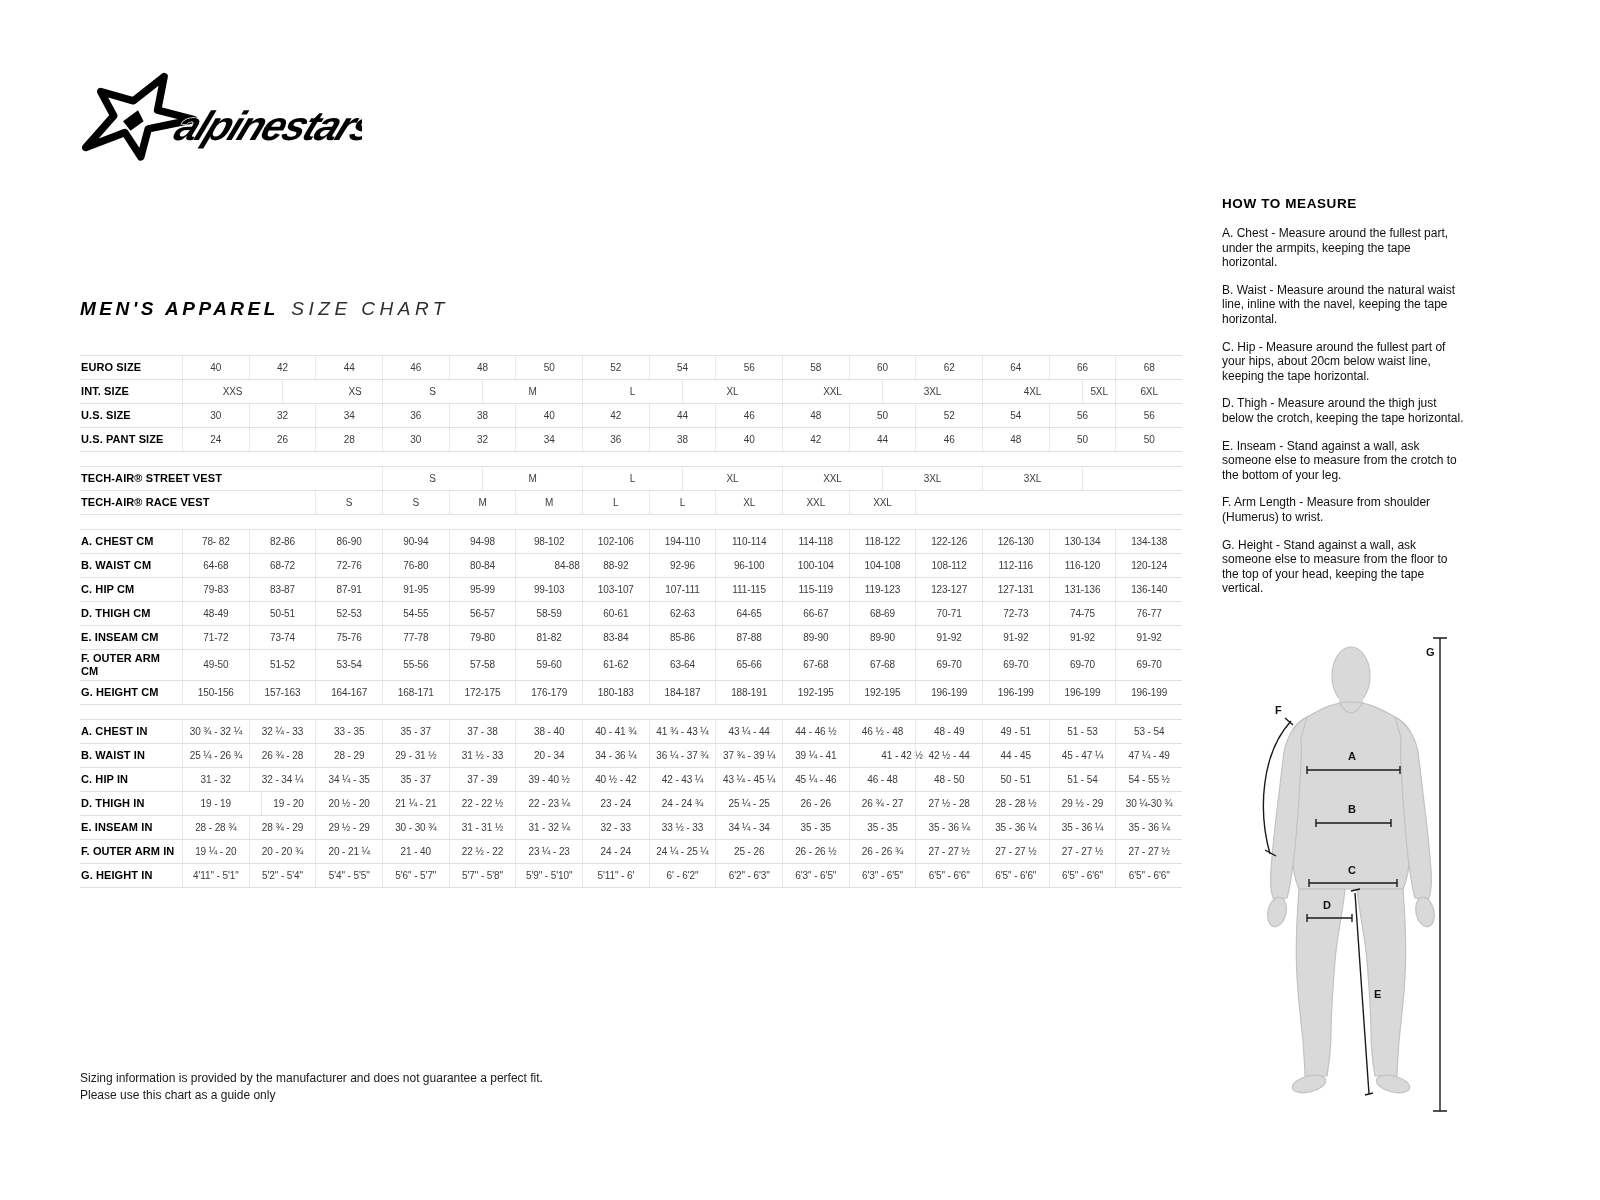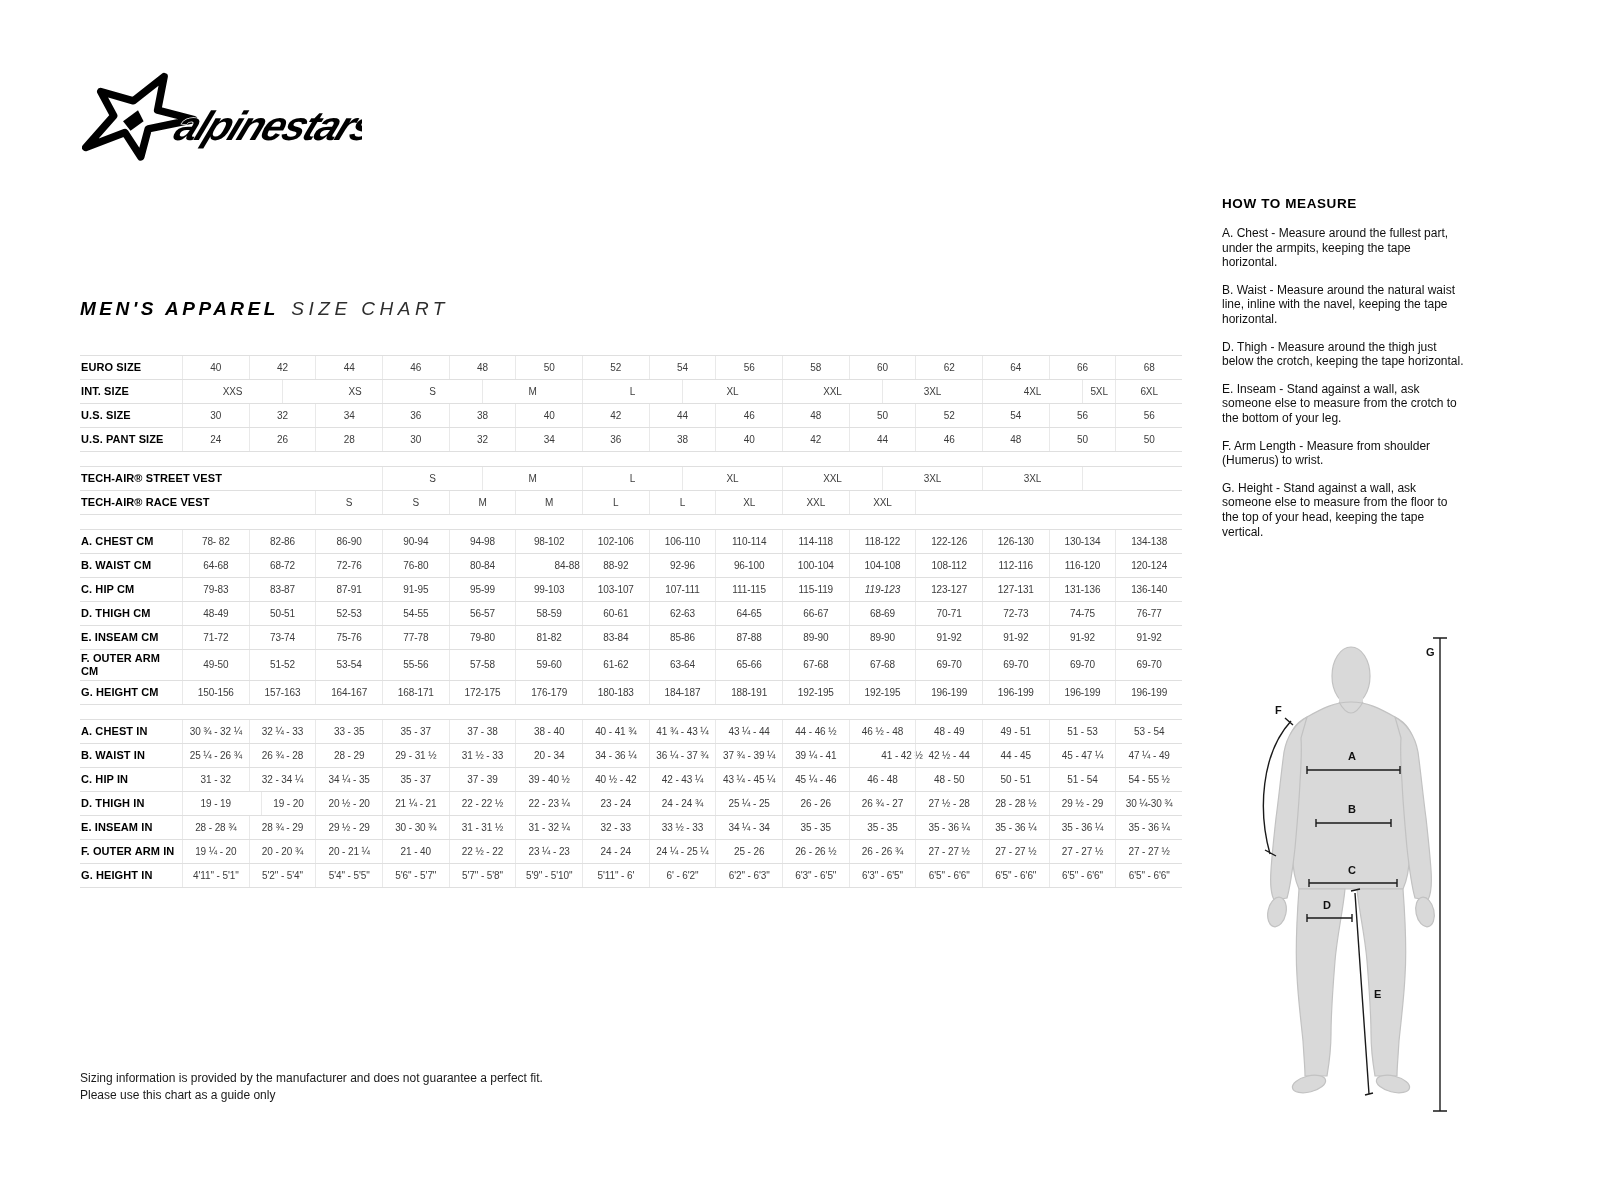--- a/index.html
+++ b/index.html
@@ -152,21 +152,21 @@
     <div class="tsection">
       <div class="trow">
         <div class="tlabel">A. CHEST CM</div>
         <div class="tcell" style="grid-column: span 2;">78- 82</div>
         <div class="tcell" style="grid-column: span 2;">82-86</div>
         <div class="tcell" style="grid-column: span 2;">86-90</div>
         <div class="tcell" style="grid-column: span 2;">90-94</div>
         <div class="tcell" style="grid-column: span 2;">94-98</div>
         <div class="tcell" style="grid-column: span 2;">98-102</div>
         <div class="tcell" style="grid-column: span 2;">102-106</div>
-        <div class="tcell" style="grid-column: span 2;">106-110</div>
+        <div class="tcell" style="grid-column: span 2;">194-110</div>
         <div class="tcell" style="grid-column: span 2;">110-114</div>
         <div class="tcell" style="grid-column: span 2;">114-118</div>
         <div class="tcell" style="grid-column: span 2;">118-122</div>
         <div class="tcell" style="grid-column: span 2;">122-126</div>
         <div class="tcell" style="grid-column: span 2;">126-130</div>
         <div class="tcell" style="grid-column: span 2;">130-134</div>
         <div class="tcell" style="grid-column: span 2;">134-138</div>
       </div>
       <div class="trow">
         <div class="tlabel">B. WAIST CM</div>
@@ -191,21 +191,21 @@
         <div class="tcell" style="grid-column: span 2;">79-83</div>
         <div class="tcell" style="grid-column: span 2;">83-87</div>
         <div class="tcell" style="grid-column: span 2;">87-91</div>
         <div class="tcell" style="grid-column: span 2;">91-95</div>
         <div class="tcell" style="grid-column: span 2;">95-99</div>
         <div class="tcell" style="grid-column: span 2;">99-103</div>
         <div class="tcell" style="grid-column: span 2;">103-107</div>
         <div class="tcell" style="grid-column: span 2;">107-111</div>
         <div class="tcell" style="grid-column: span 2;">111-115</div>
         <div class="tcell" style="grid-column: span 2;">115-119</div>
-        <div class="tcell" style="grid-column: span 2; font-style: italic;">119-123</div>
+        <div class="tcell" style="grid-column: span 2;">119-123</div>
         <div class="tcell" style="grid-column: span 2;">123-127</div>
         <div class="tcell" style="grid-column: span 2;">127-131</div>
         <div class="tcell" style="grid-column: span 2;">131-136</div>
         <div class="tcell" style="grid-column: span 2;">136-140</div>
       </div>
       <div class="trow">
         <div class="tlabel">D. THIGH CM</div>
         <div class="tcell" style="grid-column: span 2;">48-49</div>
         <div class="tcell" style="grid-column: span 2;">50-51</div>
         <div class="tcell" style="grid-column: span 2;">52-53</div>
@@ -405,20 +405,21 @@
         <div class="tcell" style="grid-column: span 2;">6'5" - 6'6"</div>
       </div>
     </div>
   </div>
 
 <div class="htm">
   <div class="htm-title">HOW TO MEASURE</div>
   <div id="htm-items">
       <p>A. Chest - Measure around the fullest part, under the armpits, keeping the tape horizontal.</p>
       <p>B. Waist - Measure around the natural waist line, inline with the navel, keeping the tape horizontal.</p>
+      <p>C. Hip - Measure around the fullest part of your hips, about 20cm below waist line, keeping the tape horizontal.</p>
       <p>D. Thigh - Measure around the thigh just below the crotch, keeping the tape horizontal.</p>
       <p>E. Inseam - Stand against a wall, ask someone else to measure from the crotch to the bottom of your leg.</p>
       <p>F. Arm Length - Measure from shoulder (Humerus) to wrist.</p>
       <p>G. Height - Stand against a wall, ask someone else to measure from the floor to the top of your head, keeping the tape vertical.</p>
     </div>
 </div>
 
 <div class="figure">
   <svg width="254" height="496" viewBox="0 0 254 496">
     <g fill="#d9d9d9" stroke="#c2c2c2" stroke-width="1.2">

